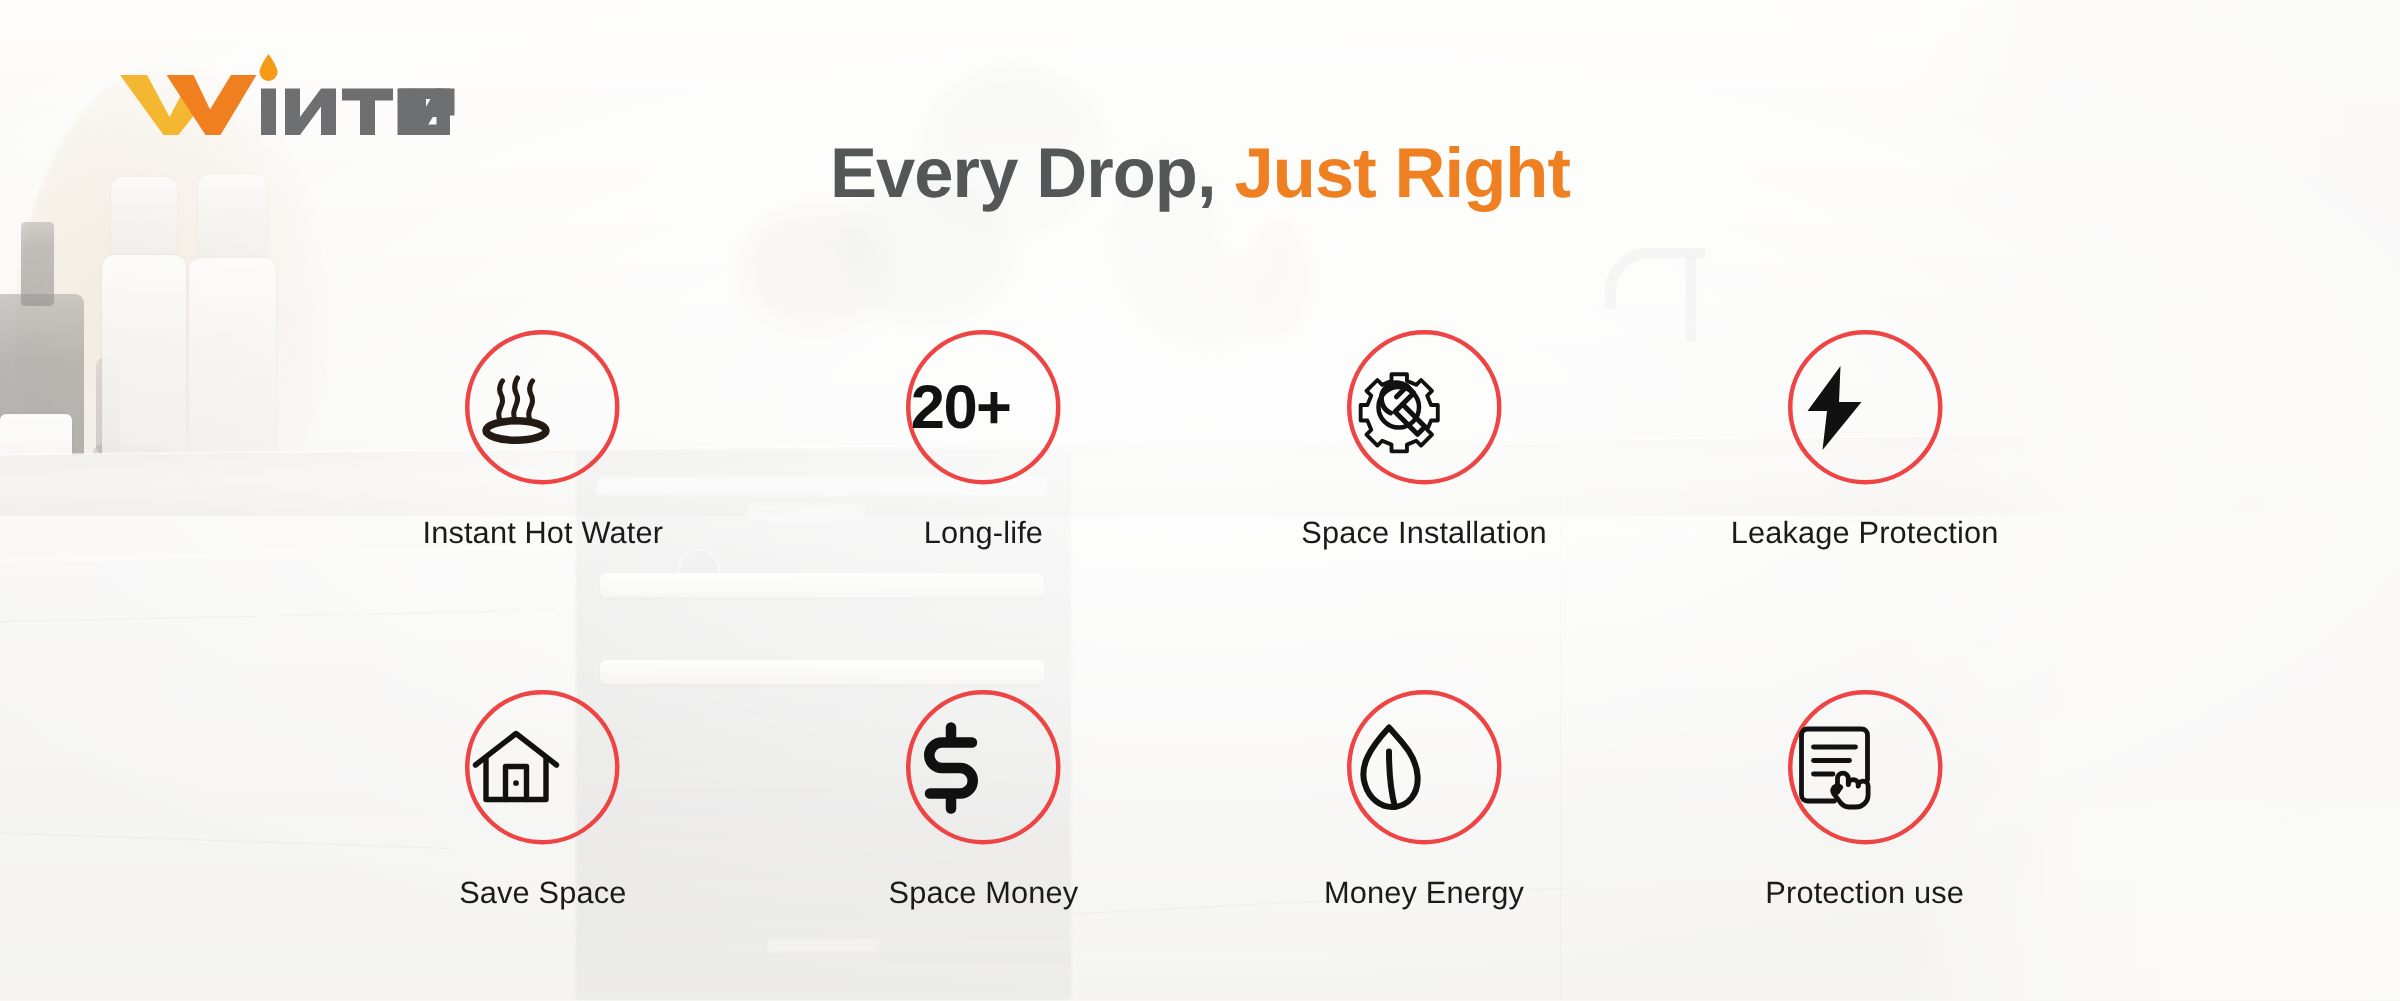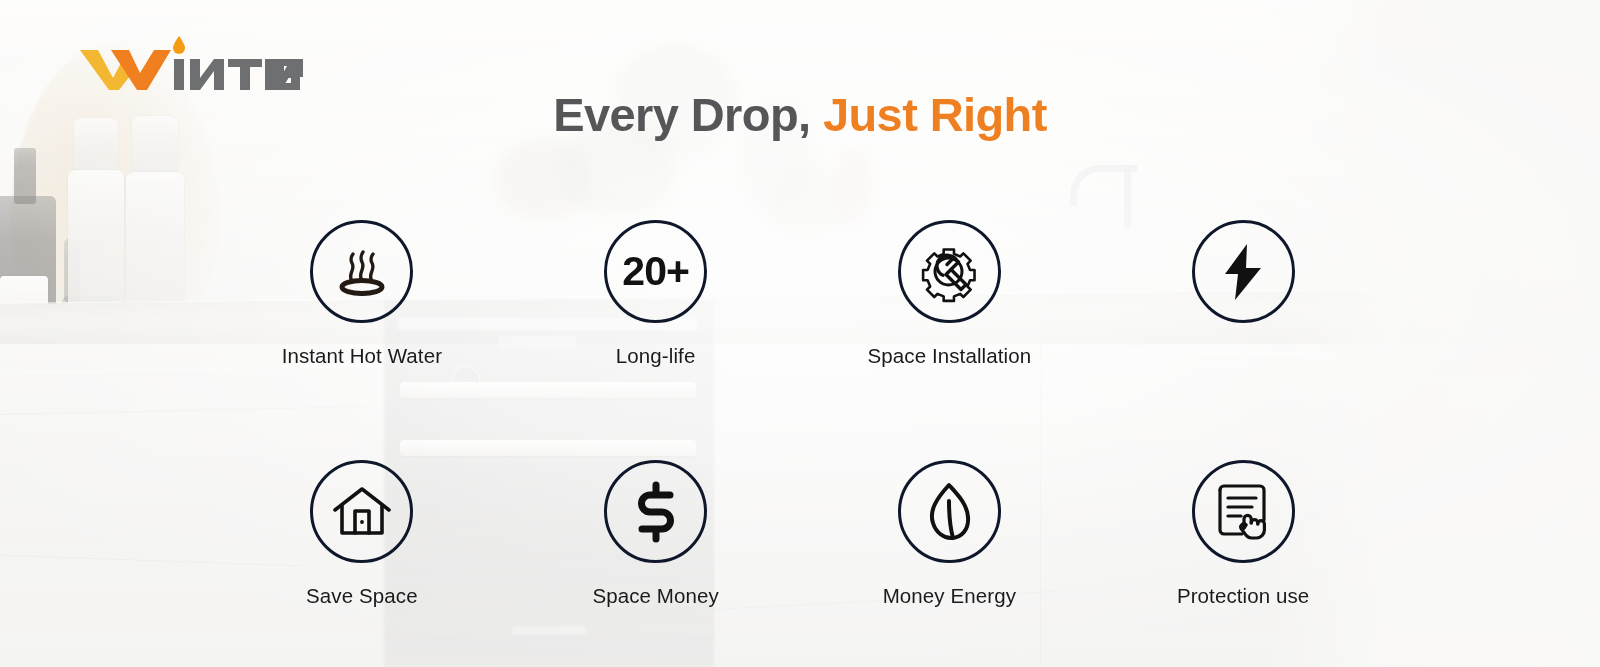--- a/index.html
+++ b/index.html
@@ -174,22 +174,22 @@
     position: absolute; left: 215px; top: 220px; width: 1175px;
   }
   .feature-row { display: flex; }
   .feature-row + .feature-row { margin-top: 92px; }
   .feature {
     width: 305px;
     display: flex; flex-direction: column; align-items: center;
   }
   .feature-circle {
     width: 103px; height: 103px; border-radius: 50%;
-    border: 3px solid #0f172a;
-    display: flex; align-items: center; justify-content: center;
+    border: 3px solid #ef4444;
+    display: flex; align-items: center; 
     box-sizing: border-box;
   }
   .feature-circle svg { display: block; }
   .badge-text {
     font-size: 41px; font-weight: 700; color: #121212;
     letter-spacing: -1px; line-height: 1;
   }
   .feature-label {
     margin-top: 21px;
     font-size: 20.5px;
@@ -327,20 +327,21 @@
         </div>
         <div class="feature-label">Space Installation</div>
       </div>
 
       <div class="feature">
         <div class="feature-circle">
           <svg width="56" height="60" viewBox="0 0 56 60" aria-hidden="true">
             <path d="M32 2 L10 32 h13 L20 58 L46 26 H31 Z" fill="#111"></path>
           </svg>
         </div>
+        <div class="feature-label">Leakage Protection</div>
       </div>
 
     </div>
 
     <div class="feature-row">
 
       <div class="feature">
         <div class="feature-circle">
           <svg width="62" height="58" viewBox="0 0 62 58" aria-hidden="true">
             <g fill="none" stroke="#111" stroke-width="3.6" stroke-linecap="round" stroke-linejoin="round">

